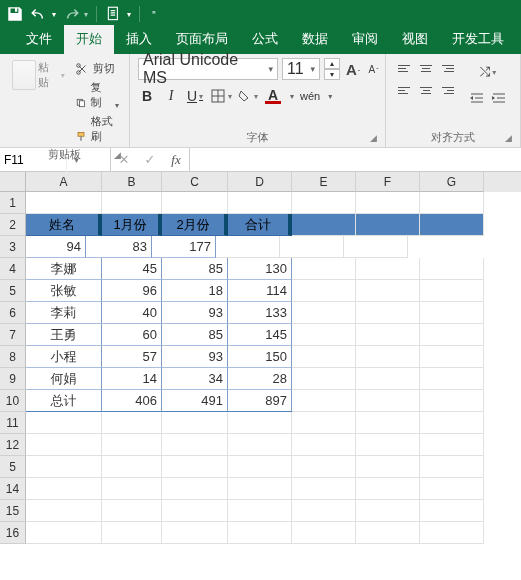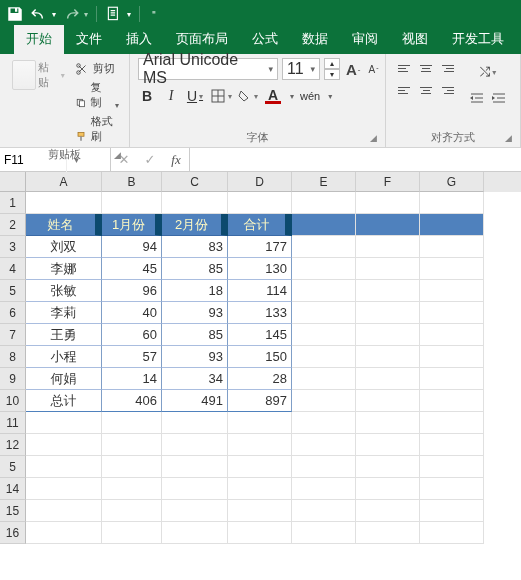--- a/index.html
+++ b/index.html
@@ -67,21 +67,21 @@
   .sheet { position:relative; background:#fff; height: calc(580px - 28px - 26px - 94px - 24px); overflow:hidden;}
   .corner { position:absolute; left:0; top:0; width:26px; height:20px; background:#e8e8e8; border-right:1px solid #bdbdbd; border-bottom:1px solid #bdbdbd;}
   .colheads { position:absolute; left:26px; top:0; right:0; height:20px; background:#e8e8e8; display:flex;}
   .colheads div { border-right:1px solid #d0d0d0; border-bottom:1px solid #bdbdbd; text-align:center; font-size:12px; line-height:20px; color:#333;}
   .rowheads { position:absolute; left:0; top:20px; width:26px; background:#e8e8e8;}
   .rowheads div { height:22px; border-bottom:1px solid #d0d0d0; border-right:1px solid #bdbdbd; text-align:center; font-size:12px; line-height:22px; color:#333;}
   .cells { position:absolute; left:26px; top:20px; right:0;}
   .row { display:flex; height:22px;}
   .cell { border-right:1px solid #e0e0e0; border-bottom:1px solid #e0e0e0; font-size:13px; padding:0 4px; line-height:21px; overflow:hidden; white-space:nowrap;}
   
-  .hdr-row .cell { background:#4f81bd; color:#fef9c3; text-align:center; font-weight:normal; border-right:7px solid #0c4a6e; border-bottom:1px solid #3a6aa6;}
+  .hdr-row .cell { background:#4f81bd; color:#000000; text-align:center; font-weight:normal; border-right:4px solid #0c4a6e; border-bottom:1px solid #3a6aa6;}
   .data-row .cell { border-right:1px solid #7f9ec7; border-bottom:1px solid #a9bddf;}
   .data-row .cell.label { text-align:center; }
   .data-row .cell.num { text-align:right; }
   .total-row .cell { border-bottom:1px solid #4f81bd;}
   
   .colA{width:76px;} .colB{width:60px;} .colC{width:66px;} .colD{width:64px;}
   .colE,.colF,.colG{width:64px;}
 </style>
 </head>
 <body>
@@ -110,22 +110,22 @@
         <rect x="3" y="2" width="8" height="11" fill="none" stroke="#fff"></rect>
         <path stroke="#fff" d="M5 5h4M5 7h4M5 9h4"></path>
       </svg>
     </span>
     <span class="caret">▾</span>
   <span class="sep"></span>
   <span class="caret" style="margin-left:4px;font-size:11px">⁼</span>
 </div>
 
 <div class="menubar">
+  <div class="tab">文件</div>
   <div class="tab active">开始</div>
-  <div class="tab">文件</div>
   <div class="tab">插入</div>
   <div class="tab">页面布局</div>
   <div class="tab">公式</div>
   <div class="tab">数据</div>
   <div class="tab">审阅</div>
   <div class="tab">视图</div>
   <div class="tab">开发工具</div>
 </div>
 
 <div class="ribbon">
@@ -343,21 +343,20 @@
       <div class="row hdr-row">
         <div class="cell colA">姓名</div>
         <div class="cell colB">1月份</div>
         <div class="cell colC">2月份</div>
         <div class="cell colD">合计</div>
         <div class="cell colE" style="border-right: 1px solid rgb(224, 224, 224); border-bottom: 1px solid rgb(224, 224, 224); color: rgb(51, 51, 51);"></div>
         <div class="cell colF" style="border-right: 1px solid rgb(224, 224, 224); border-bottom: 1px solid rgb(224, 224, 224); color: rgb(51, 51, 51);"></div>
         <div class="cell colG" style="border-right: 1px solid rgb(224, 224, 224); border-bottom: 1px solid rgb(224, 224, 224); color: rgb(51, 51, 51);"></div>
       </div>
       <div class="row data-row">
-        <div class="cell colA label">刘双</div>
         <div class="cell colB num">94</div>
         <div class="cell colC num">83</div>
         <div class="cell colD num">177</div>
         <div class="cell colE" style="border-right: 1px solid rgb(224, 224, 224); border-bottom: 1px solid rgb(224, 224, 224);"></div>
         <div class="cell colF" style="border-right: 1px solid rgb(224, 224, 224); border-bottom: 1px solid rgb(224, 224, 224);"></div>
         <div class="cell colG" style="border-right: 1px solid rgb(224, 224, 224); border-bottom: 1px solid rgb(224, 224, 224);"></div>
       </div>
       <div class="row data-row">
         <div class="cell colA label">李娜</div>
         <div class="cell colB num">45</div>

